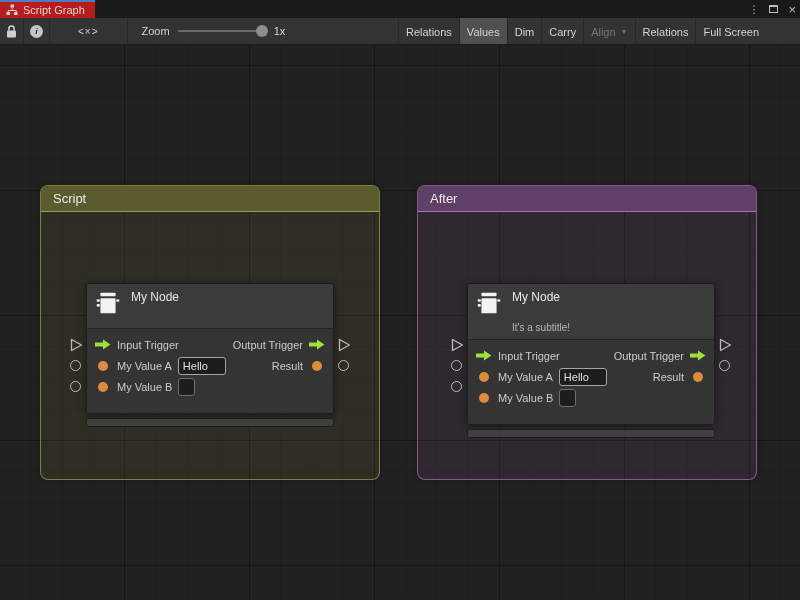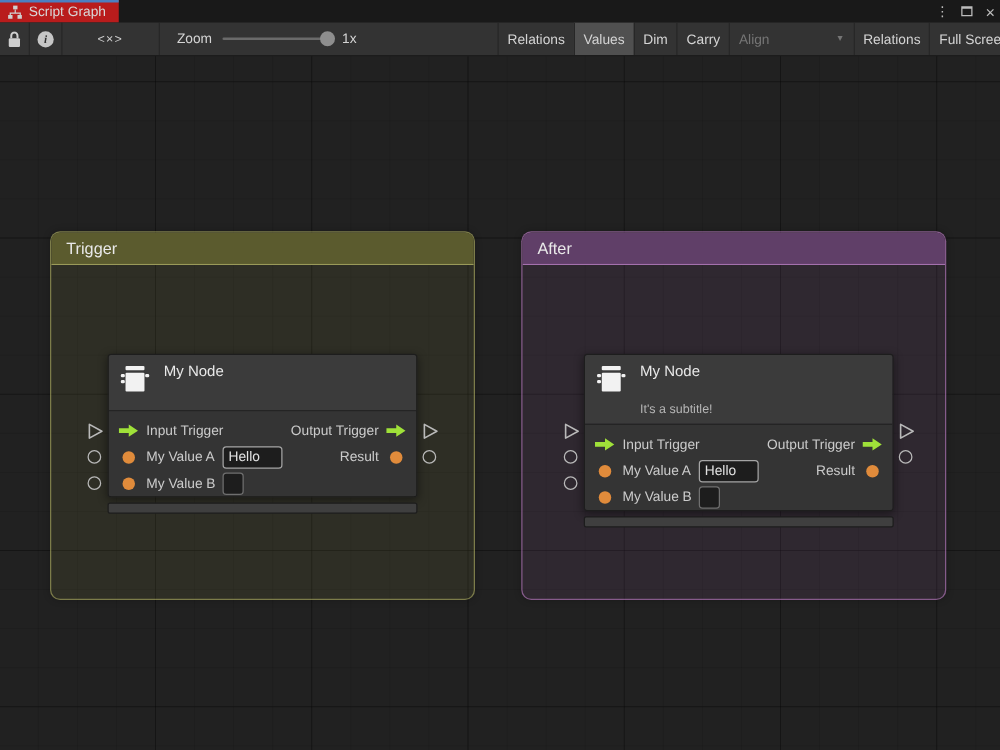--- a/index.html
+++ b/index.html
@@ -18,21 +18,21 @@
   .closex { font-size:13px; line-height:1; }
 
   
   .toolbar { position:relative; height:27px; background:#333333; border-bottom:1px solid #1c1c1c;
              display:flex; align-items:stretch; color:#d4d4d4; font-size:11px; overflow:hidden; }
   .tbtn { display:flex; align-items:center; justify-content:center; padding:0 7px; border-right:1px solid #272727;
           white-space:nowrap; cursor:default; }
   .tbtn.icon-btn { padding:0 6px; }
   .tbtn.wide { padding:0 28px; }
   .tbtn.active { background:#505050; }
-  .tbtn.disabled { color:#757575;gap:48px; }
+  .tbtn.disabled { color:#757575; }
   .tbtn .dd { font-size:7px; margin-left:5px; color:inherit; }
   .toolbar-right { position:absolute; left:398px; top:0; height:27px; display:flex; align-items:stretch; }
   .toolbar-right .tbtn { border-left:1px solid #272727; border-right:none; }
   .newgraph { display:flex; align-items:center; gap:6px; padding:0 10px 0 8px; }
   .zoom-ctl { display:flex; align-items:center; gap:8px; padding-left:14px; }
   .zoom-track { position:relative; width:88px; height:2px; background:#6a6a6a; border-radius:1px; }
   .zoom-knob { position:absolute; right:-2px; top:-5px; width:12px; height:12px; border-radius:50%; background:#8e8e8e; }
   .code-glyph { font-size:10px; color:#cfcfcf; letter-spacing:1px; }
   .info-circle { width:13px; height:13px; border-radius:50%; background:#c6c6c6; color:#2e2e2e;
                  font-size:9px; font-weight:bold; display:flex; align-items:center; justify-content:center;
@@ -59,21 +59,21 @@
                  box-shadow:0 0 6px rgba(0,0,0,0.25); }
   .group.after .group-header { background:#603f68; border-bottom:1px solid rgba(220,155,230,0.55); }
 
   
   .node { position:absolute; width:248px; top:238px; }
   .node-main { border:1px solid #1d1d1d; border-radius:3px; overflow:hidden; box-shadow:0 2px 8px rgba(0,0,0,0.45); }
   .node-header { background:#3b3b3b; min-height:44px; display:flex; align-items:flex-start; gap:10px; padding:6px 10px 6px 8px; }
   .node-titles { display:flex; flex-direction:column; justify-content:center; }
   .node-title { color:#e8e8e8; font-size:12px; }
   .node-subtitle { color:#b5b5b5; font-size:10px; margin-top:18px; }
-  .node-body { background:#343434; border-top:1px solid #242424; padding:5px 0 0; }
+  .node-body { background:#343434; border-top:1px solid #242424; padding:5px 0 16px; }
   .row { height:21px; display:flex; align-items:center; padding:0 8px; color:#cbcbcb; font-size:11px; }
   .row .spacer { flex:1; }
   .pslot { width:16px; display:flex; align-items:center; justify-content:center; flex:none; }
   .plabel { margin:0 6px; white-space:nowrap; }
   .dot { width:10px; height:10px; border-radius:50%; background:#e08b3b; }
   .vfield { height:18px; background:#1d1d1d; border:1px solid #a5a5a5; border-radius:3px; color:#e2e2e2;
             font-size:11px; padding:0 4px; font-family:"Liberation Sans", sans-serif; outline:none; }
   .vfield.hello { width:48px; }
   .vfield.small { width:17px; border-color:#6f6f6f; }
   .node-footer { margin-top:4px; height:9px; background:#3f3f3f; border:1px solid #1d1d1d; border-radius:2px; }
@@ -135,21 +135,21 @@
       </div>
       <div class="tbtn">Relations</div>
       <div class="tbtn">Full Screen</div>
     </div>
   </div>
 
   <div class="canvas">
 
     <div class="group before" style="left:40px">
       <div class="group-header">
-        <span>Trigger</span>
+        <span>Script</span>
       </div>
     </div>
 
     <div class="group after" style="left:417px">
       <div class="group-header">
         <span>After</span>
       </div>
     </div>
 
     <div class="node" style="left:86px">

